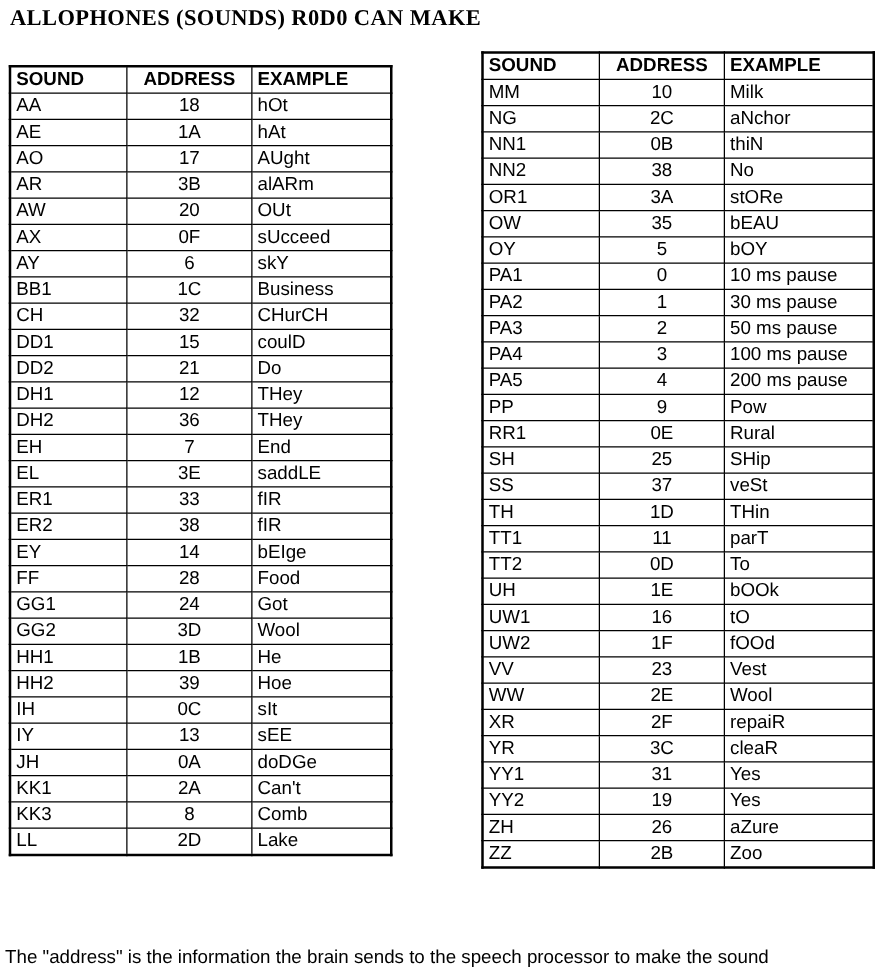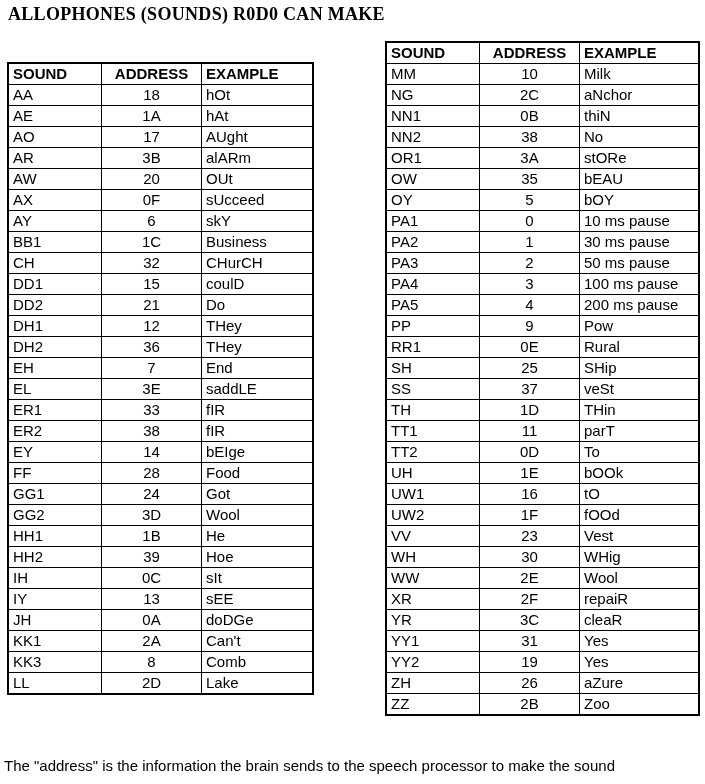--- a/index.html
+++ b/index.html
@@ -344,25 +344,20 @@
             <td class="col-sound">UW2</td>
             <td class="col-address">1F</td>
             <td class="col-example">fOOd</td>
           </tr>
           <tr>
             <td class="col-sound">VV</td>
             <td class="col-address">23</td>
             <td class="col-example">Vest</td>
           </tr>
           <tr>
-            <td class="col-sound">WH</td>
-            <td class="col-address">30</td>
-            <td class="col-example">WHig</td>
-          </tr>
-          <tr>
             <td class="col-sound">WW</td>
             <td class="col-address">2E</td>
             <td class="col-example">Wool</td>
           </tr>
           <tr>
             <td class="col-sound">XR</td>
             <td class="col-address">2F</td>
             <td class="col-example">repaiR</td>
           </tr>
           <tr>

